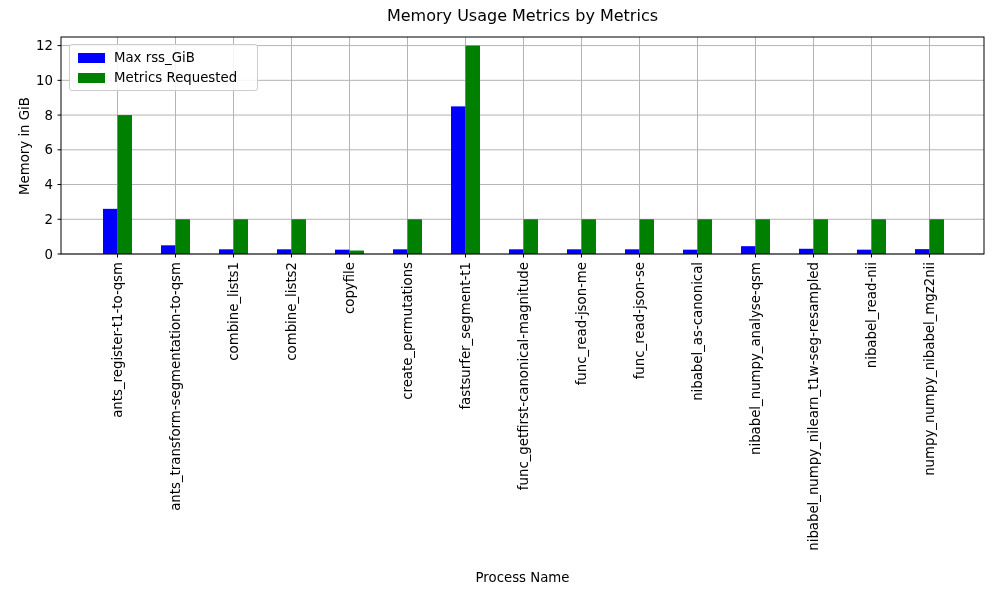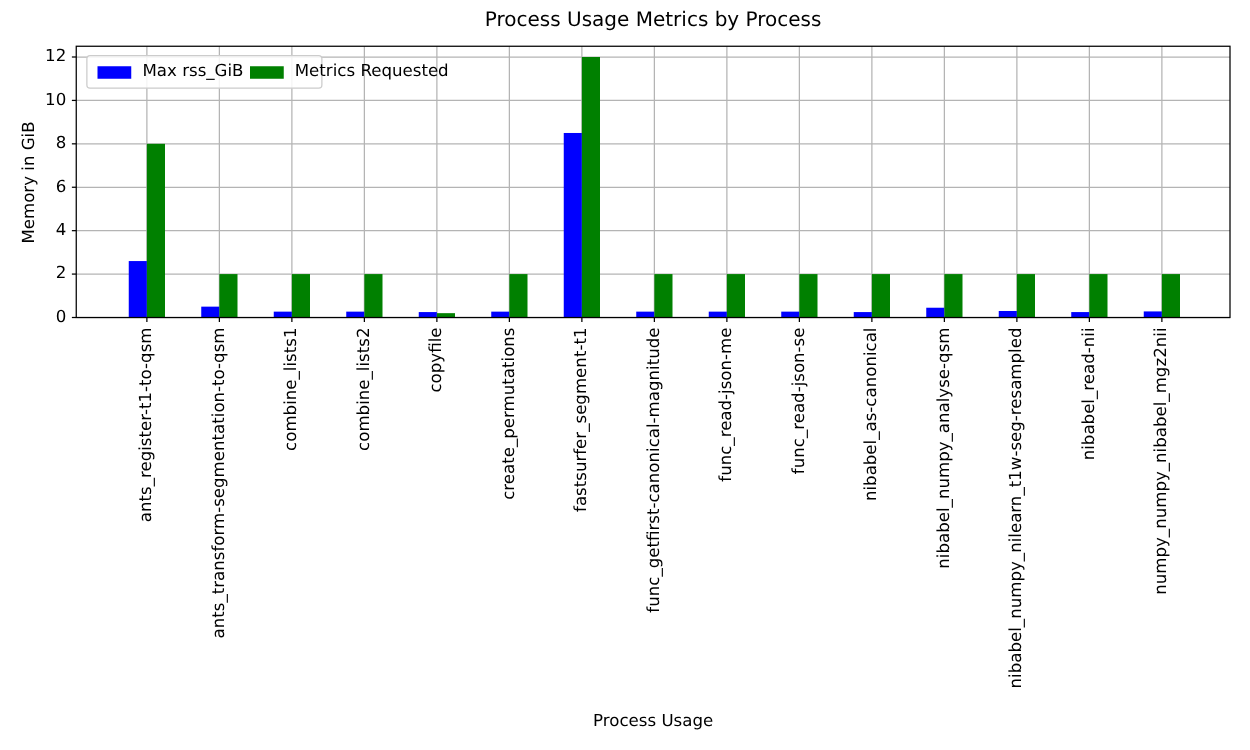--- a/index.html
+++ b/index.html
@@ -43,21 +43,21 @@
   .legend {
     position: absolute;
     left: 69px;
     top: 44px;
     width: 171px;
     background: rgba(255,255,255,0.85);
     border: 1px solid #cccccc;
     border-radius: 3px;
     padding: 5px 8px;
     display: flex;
-    flex-direction: row;
+    flex-direction: column;
     gap: 5px;
   }
   .legend-item { display: flex; align-items: center; gap: 9px; }
   .legend-swatch { width: 27px; height: 10px; flex: 0 0 auto; }
   .legend-label { font-size: 13.3px; white-space: nowrap; }
 </style>
 </head>
 <body>
 
 <div class="figure">
@@ -155,25 +155,25 @@
       <line x1="755.5" x2="755.5" y1="254" y2="257.5" stroke="#000000" stroke-width="1"></line>
       <text x="755.5" y="262" text-anchor="end" dominant-baseline="central" font-size="13.3px" font-family="&quot;DejaVu Sans&quot;, sans-serif" fill="#000" transform="rotate(-90 755.5 262)">nibabel_numpy_analyse-qsm</text>
       <line x1="813.5" x2="813.5" y1="254" y2="257.5" stroke="#000000" stroke-width="1"></line>
       <text x="813.5" y="262" text-anchor="end" dominant-baseline="central" font-size="13.3px" font-family="&quot;DejaVu Sans&quot;, sans-serif" fill="#000" transform="rotate(-90 813.5 262)">nibabel_numpy_nilearn_t1w-seg-resampled</text>
       <line x1="871.5" x2="871.5" y1="254" y2="257.5" stroke="#000000" stroke-width="1"></line>
       <text x="871.5" y="262" text-anchor="end" dominant-baseline="central" font-size="13.3px" font-family="&quot;DejaVu Sans&quot;, sans-serif" fill="#000" transform="rotate(-90 871.5 262)">nibabel_read-nii</text>
       <line x1="929.5" x2="929.5" y1="254" y2="257.5" stroke="#000000" stroke-width="1"></line>
       <text x="929.5" y="262" text-anchor="end" dominant-baseline="central" font-size="13.3px" font-family="&quot;DejaVu Sans&quot;, sans-serif" fill="#000" transform="rotate(-90 929.5 262)">numpy_numpy_nibabel_mgz2nii</text>
     </svg>
 
-  <div class="chart-title">Process Usage Metrics by Process</div>
+  <div class="chart-title">Memory Usage Metrics by Metrics</div>
 
   <div class="y-label">Memory in GiB</div>
 
-  <div class="x-label">Process Usage</div>
+  <div class="x-label">Process Name</div>
 
   <div class="legend">
     <div class="legend-item">
       <span class="legend-swatch" style="background: rgb(0, 0, 255);"></span>
       <span class="legend-label">Max rss_GiB</span>
     </div>
     <div class="legend-item">
       <span class="legend-swatch" style="background: rgb(0, 128, 0);"></span>
       <span class="legend-label">Metrics Requested</span>
     </div>

